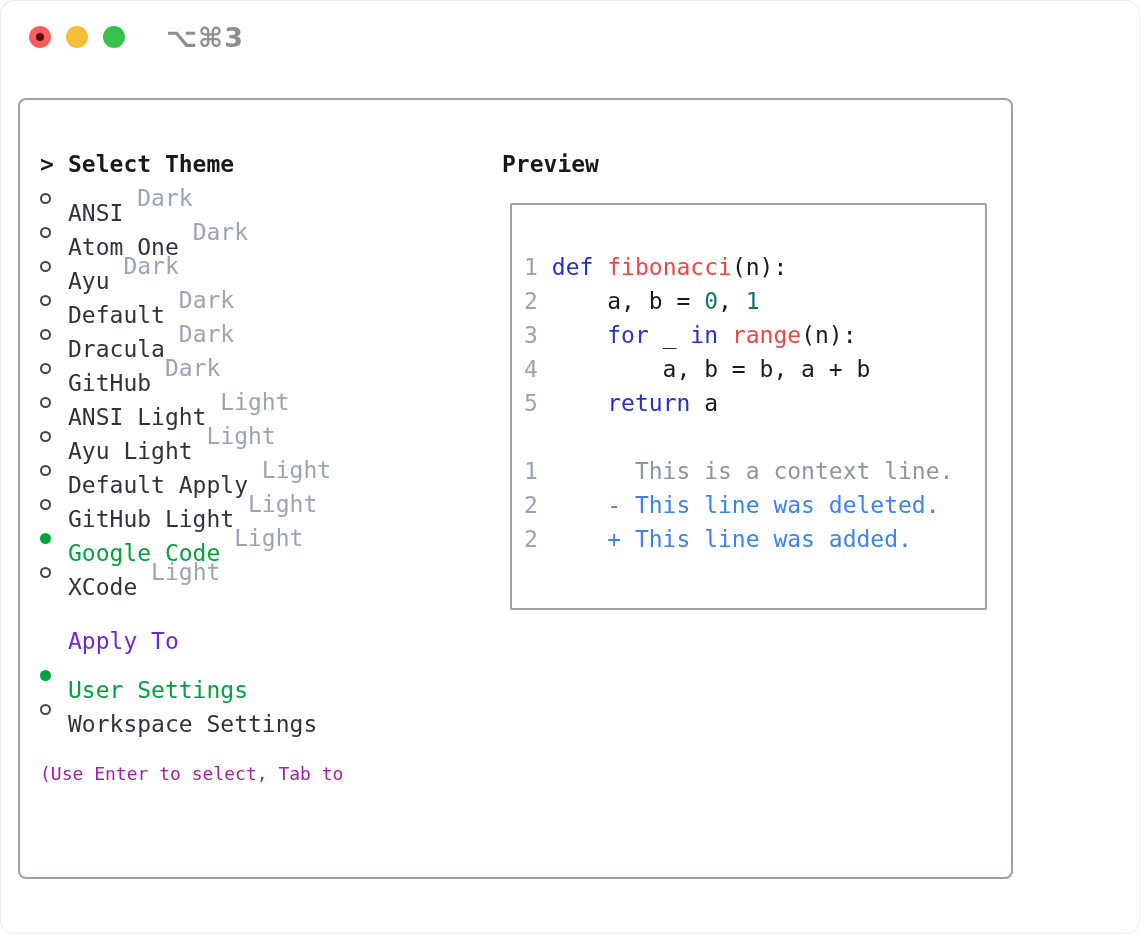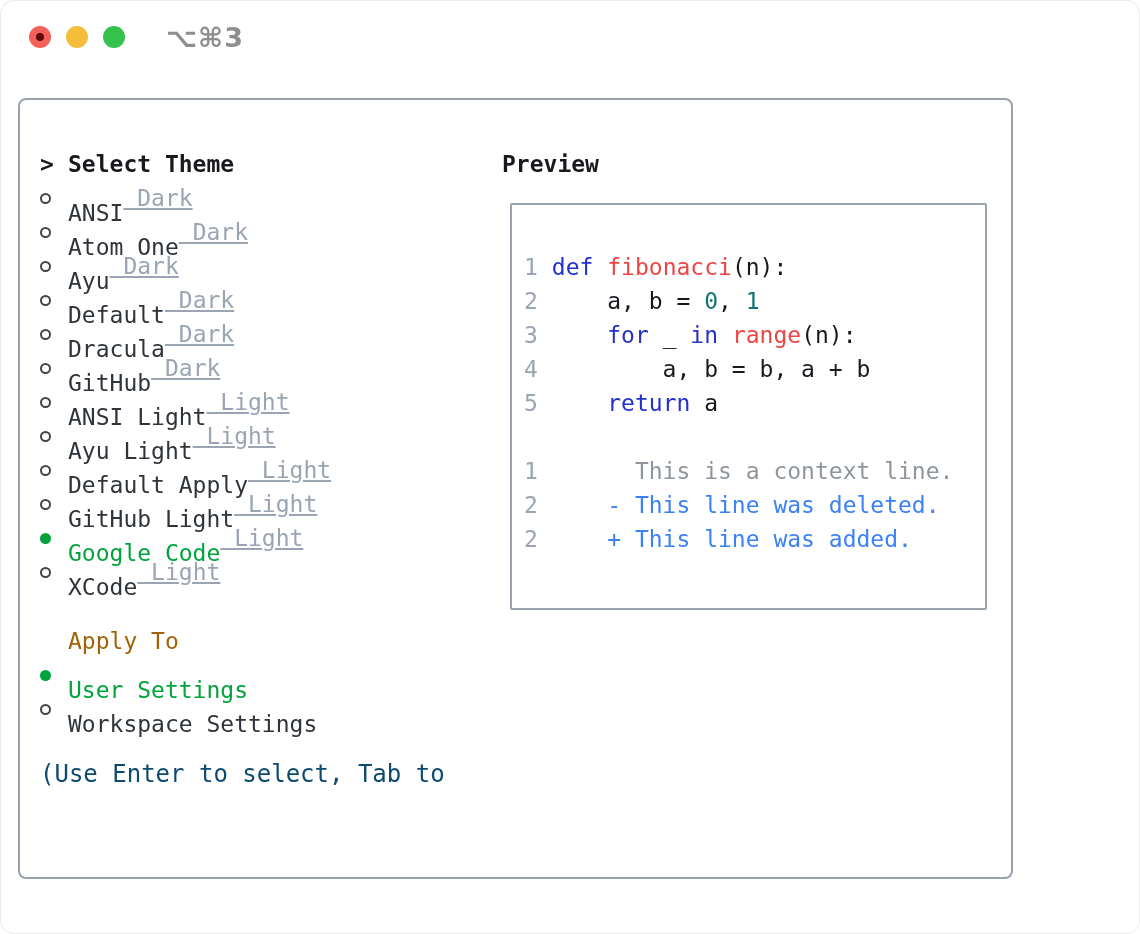--- a/index.html
+++ b/index.html
@@ -20,26 +20,26 @@
   .panel{position:absolute;left:18px;top:98px;width:995px;height:781px;
     border:2px solid #99a1ad;border-radius:8px;background:#ffffff;box-sizing:border-box;}
   .row{display:flex;align-items:center;height:34px;font-size:23px;white-space:pre;}
   .bullet-col{width:28px;display:flex;align-items:center;flex:none;}
   .circle{width:11px;height:11px;border-radius:50%;border:2px solid #40454d;box-sizing:border-box;}
   .circle.filled{border:none;background:var(--ui-green);}
   .cursor{font-weight:bold;color:#17191e;}
   .hdr{font-weight:bold;color:#17191e;text-align:right;}
   .item-name{color:#2f343b;margin-top:30px;}
   .item-name.selected{color:var(--ui-green);}
-  .item-tag{color:#9aa4b3;text-decoration:underline;}
+  .item-tag{color:#9aa4b3;}
   .theme-list{position:absolute;left:20px;top:47px;}
   .apply-list{position:absolute;left:20px;top:524px;}
-  .apply-hdr{color:#a16207;}
-  .hint{position:absolute;left:20px;top:657px;font-size:24px;line-height:34px;
-    color:#0c4a6e;white-space:pre;}
+  .apply-hdr{color:#6d28d9;}
+  .hint{position:absolute;left:20px;top:657px;font-size:18px;line-height:34px;
+    color:#a21caf;white-space:pre;}
   
   .preview-title{position:absolute;left:482px;top:47px;}
   .preview-box{position:absolute;left:490px;top:103px;width:477px;height:407px;
     border:2px solid #9aa2ac;border-radius:2px;box-sizing:border-box;
     padding:45px 0 0 12px;overflow:hidden;}
   .code-line{display:flex;height:34px;font-size:23px;white-space:pre;align-items:center;}
   .ln{width:14px;flex:none;color:#9aa4b3;}
   .seg-kw{color:#2330cc;}
   .seg-fn{color:#ef4444;}
   .seg-lit{color:#0e7474;}

